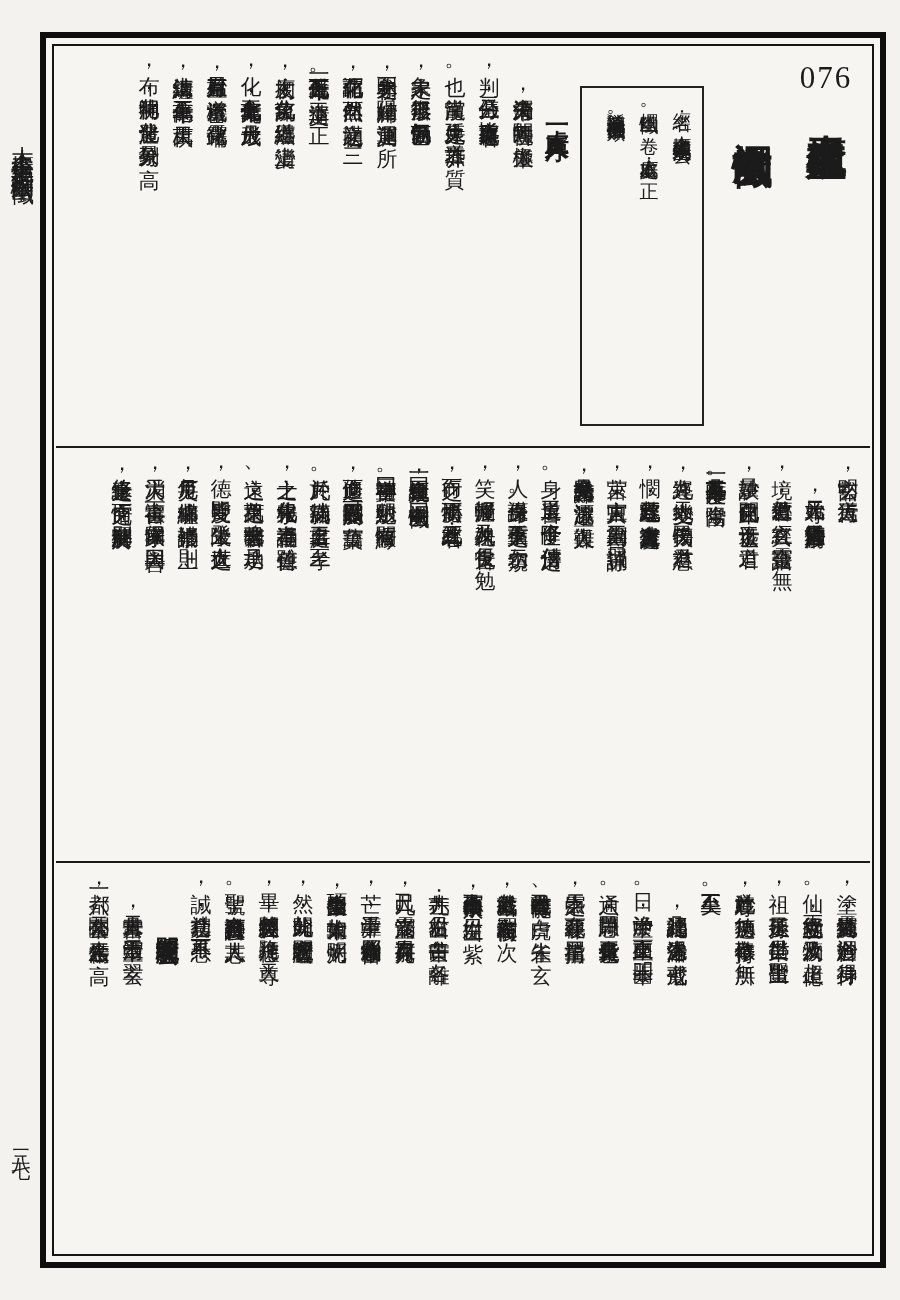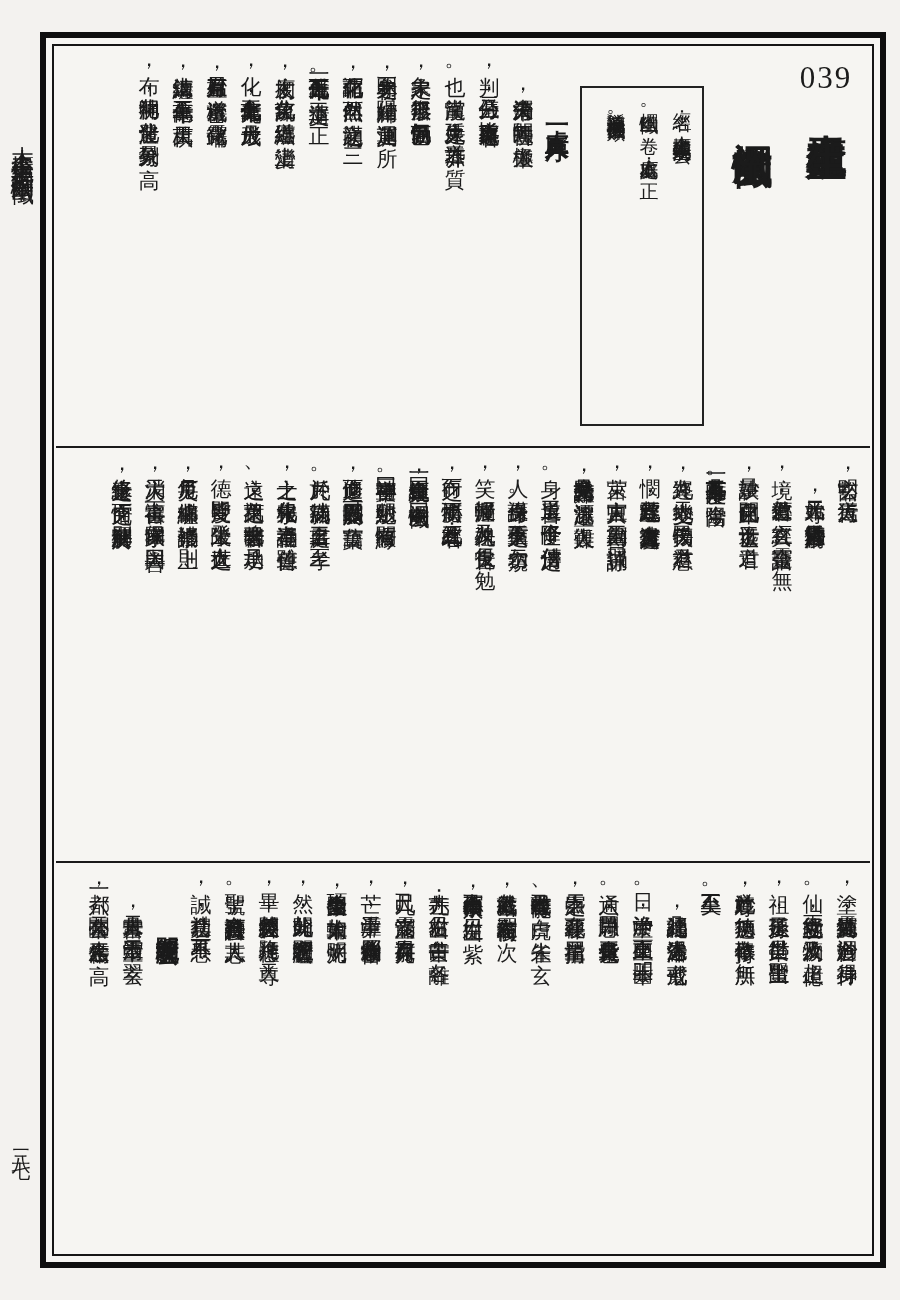--- a/index.html
+++ b/index.html
@@ -96,21 +96,21 @@
 <div class="margin-title vtext">太上金櫃玉鏡延生洞玄燭幽懺</div>
 
 <div class="folio vtext">三八七</div>
 
 <div class="frame">
   <div class="frame-inner">
 
     <div class="band band1">
       <div class="header-block">
         <div class="title-stack">
-          <div class="serial">039</div>
+          <div class="serial">076</div>
           <div class="title-col">太上金櫃玉鏡延生</div>
         </div>
         <div class="title-col2">洞玄燭幽懺</div>
         <div class="colophon-box">
           <div class="box-col">經名：太上金櫃玉鏡延生洞玄</div>
           <div class="box-col">燭幽懺。一卷。底本出處：《正</div>
           <div class="box-col">統道藏》洞神部威儀類。</div>
         </div>
       </div>
       <div class="col hd">虛一真人序</div>

